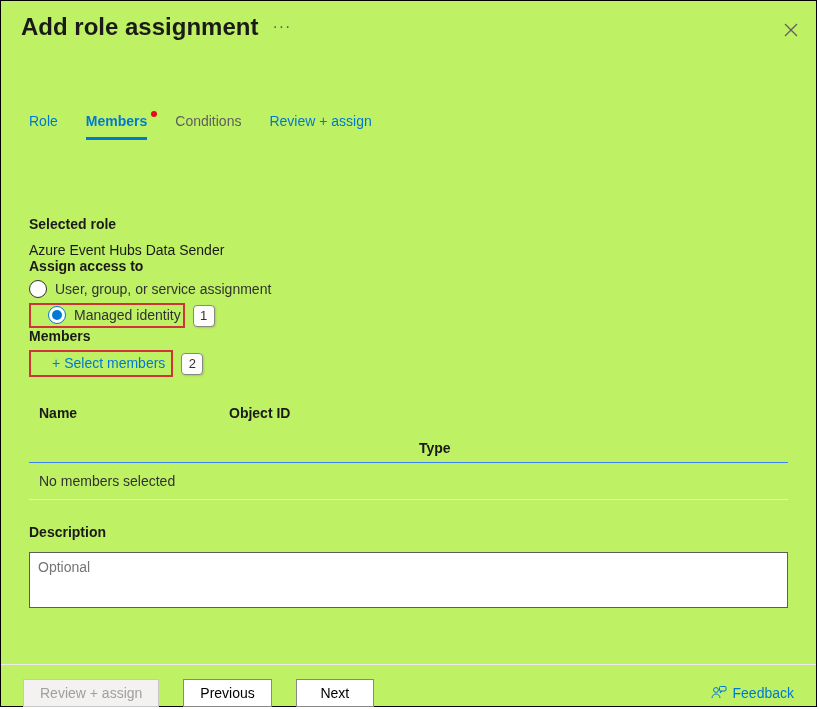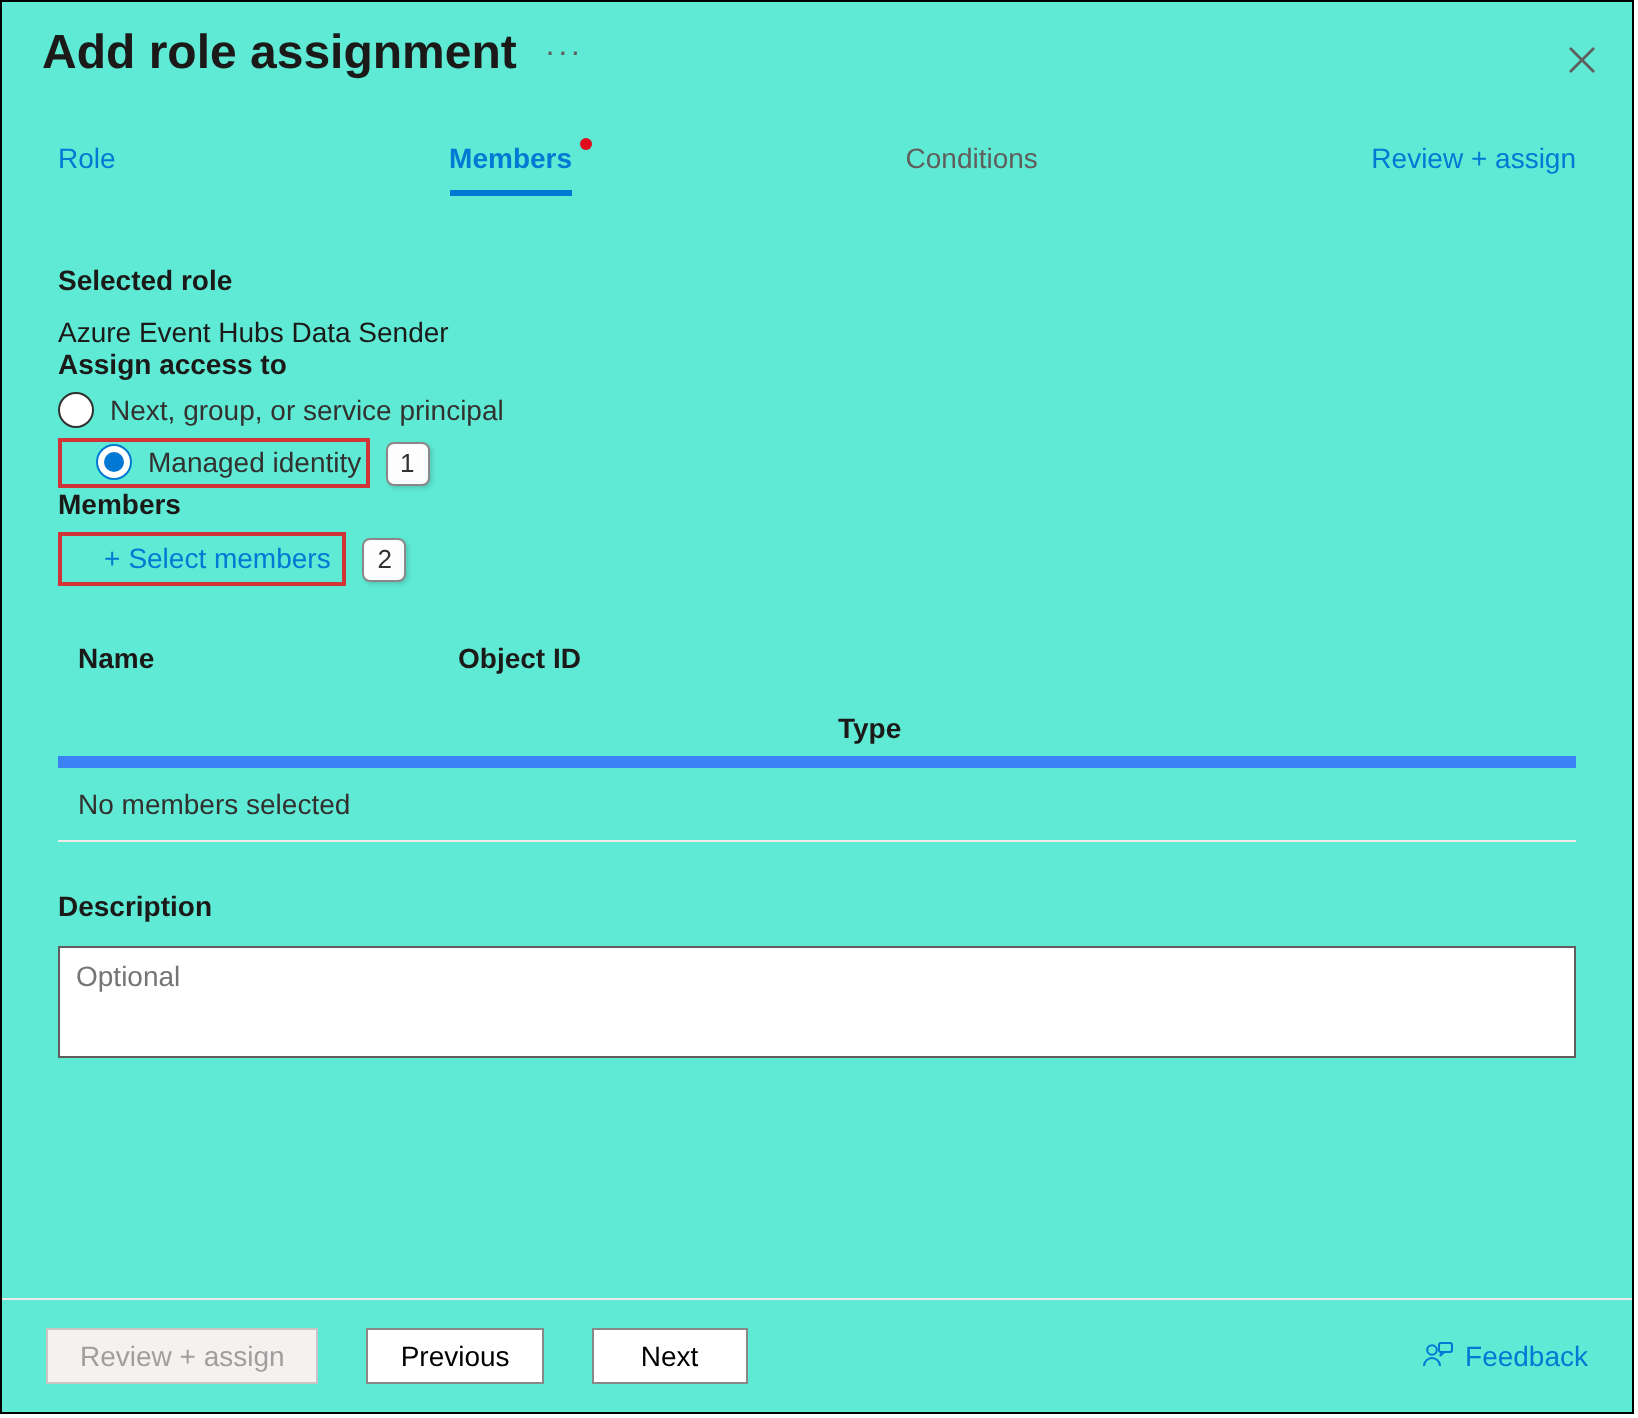--- a/index.html
+++ b/index.html
@@ -1,41 +1,41 @@
 <!DOCTYPE html>
 <html><head>
 <meta charset="utf-8">
 <style>
   * { box-sizing: border-box; margin: 0; padding: 0; font-family: "Segoe UI", Arial, sans-serif; }
   body { width: 819px; height: 709px; background:#fff; color:#323130; position:relative; }
-  .frame { width: 817px; height: 707px; border:1px solid #000; position:relative; background:#5eead4; display:flex; flex-direction:column; }
+  .frame { width: 817px; height: 707px; border:1px solid #000; position:relative; background:#bef264; display:flex; flex-direction:column;gap:42px; }
   .header { display:flex; align-items:center; padding: 12px 20px 4px 20px; }
   .header h1 { font-size:24px; font-weight:600; color:#1b1a19; }
   .more-dots { margin-left:14px; font-size:16px; color:#605e5c; letter-spacing:1px; cursor:pointer; }
   .close { position:absolute; right:18px; top:22px; cursor:pointer; color:#605e5c; }
   .close svg { width:14px; height:14px; }
-  .tabs { display:flex; gap:28px; padding: 26px 28px 0 28px; border-bottom:0;justify-content:space-between; }
+  .tabs { display:flex; gap:28px; padding: 26px 28px 0 28px; border-bottom:0; }
   .tab { font-size:14px; color:#605e5c; padding-bottom:8px; cursor:pointer; position:relative; }
   .tab.link { color:#0078d4; }
   .tab.active { color:#0078d4; font-weight:600; border-bottom:3px solid #0078d4; }
   .tab .dot { position:absolute; top:-2px; right:-10px; width:6px; height:6px; border-radius:50%; background:#e00b1c; }
   .content { padding: 20px 28px 10px 28px; flex:1; }
   .section-label { font-size:14px; font-weight:600; margin-bottom:6px; color:#1b1a19; }
   .plain { font-size:14px; color:#1b1a19;margin-top:10px; }
   .radio-row { display:flex; align-items:center; margin:5px 0; font-size:14px; }
   .radio { width:18px; height:18px; border:1px solid #323130; border-radius:50%; margin-right:8px; position:relative; cursor:pointer; background:#fff; }
   .radio.checked { border-color:#0078d4; }
   .radio.checked::after { content:""; position:absolute; width:10px; height:10px; background:#0078d4; border-radius:50%; top:3px; left:3px; }
   .red-box { border:2px solid #d13438; padding:1px 2px 2px 17px; display:inline-flex; align-items:center; }
   .callout { display:inline-flex; align-items:center; justify-content:center; width:22px; height:22px; border:1px solid #8a8886; border-radius:4px; margin-left:8px; font-size:13px; background:#fdfdfd; box-shadow:1px 1px 2px rgba(0,0,0,0.15); }
   .select-members-wrap { margin-top:6px; display:flex; align-items:center;}
   .select-members { display:inline-flex; align-items:center; color:#0078d4; font-size:14px; cursor:pointer; padding:2px 4px; }
   .select-members .plus { margin-right:4px; font-weight:400; }
   .table { margin-top:22px; }
-  .thead { display:flex; border-bottom:6px solid #3b82f6; padding:6px 10px; font-size:14px; font-weight:600; color:#1b1a19; }
+  .thead { display:flex; border-bottom:1px solid #3b82f6; padding:6px 10px; font-size:14px; font-weight:600; color:#1b1a19; }
   .thead div:nth-child(1){ flex:0 0 190px;}
   .thead div:nth-child(2){ flex:0 0 190px;}
   .thead div:nth-child(3){ flex:1;margin-top:35px;}
   .empty-row { padding:10px 10px; font-size:14px; border-bottom:1px solid #edebe9; }
   .desc-box { width:100%; height:56px; border:1px solid #605e5c; margin-top:6px; padding:6px 8px; font-size:14px; color:#605e5c; resize:none; font-family:inherit; }
   .footer { border-top:1px solid #edebe9; padding:14px 22px; display:flex; align-items:center; gap:24px; }
   .btn { font-size:14px; padding:5px 16px; border:1px solid #8a8886; background:#fff; cursor:pointer; min-width:78px; }
   .btn.disabled { color:#a19f9d; border-color:#c8c6c4; background:#f3f2f1; cursor:default; }
   .feedback { margin-left:auto; display:flex; align-items:center; color:#0078d4; font-size:14px; cursor:pointer; gap:6px; }
   .first-section-label { margin-top:14px; }
@@ -66,21 +66,21 @@
   </div>
 
   <div class="content">
     <div class="section-label first-section-label">Selected role</div>
     <div class="plain">Azure Event Hubs Data Sender</div>
 
     <div class="section-label">Assign access to</div>
 
     <div class="radio-row">
       <span class="radio"></span>
-      <span>Next, group, or service principal</span>
+      <span>User, group, or service assignment</span>
     </div>
 
     <div style="display:flex;align-items:center;">
       <span class="red-box">
         <span class="radio-row" style="margin:0;">
           <span class="radio checked"></span>
           <span>Managed identity</span>
         </span>
       </span>
       <span class="callout">1</span>

